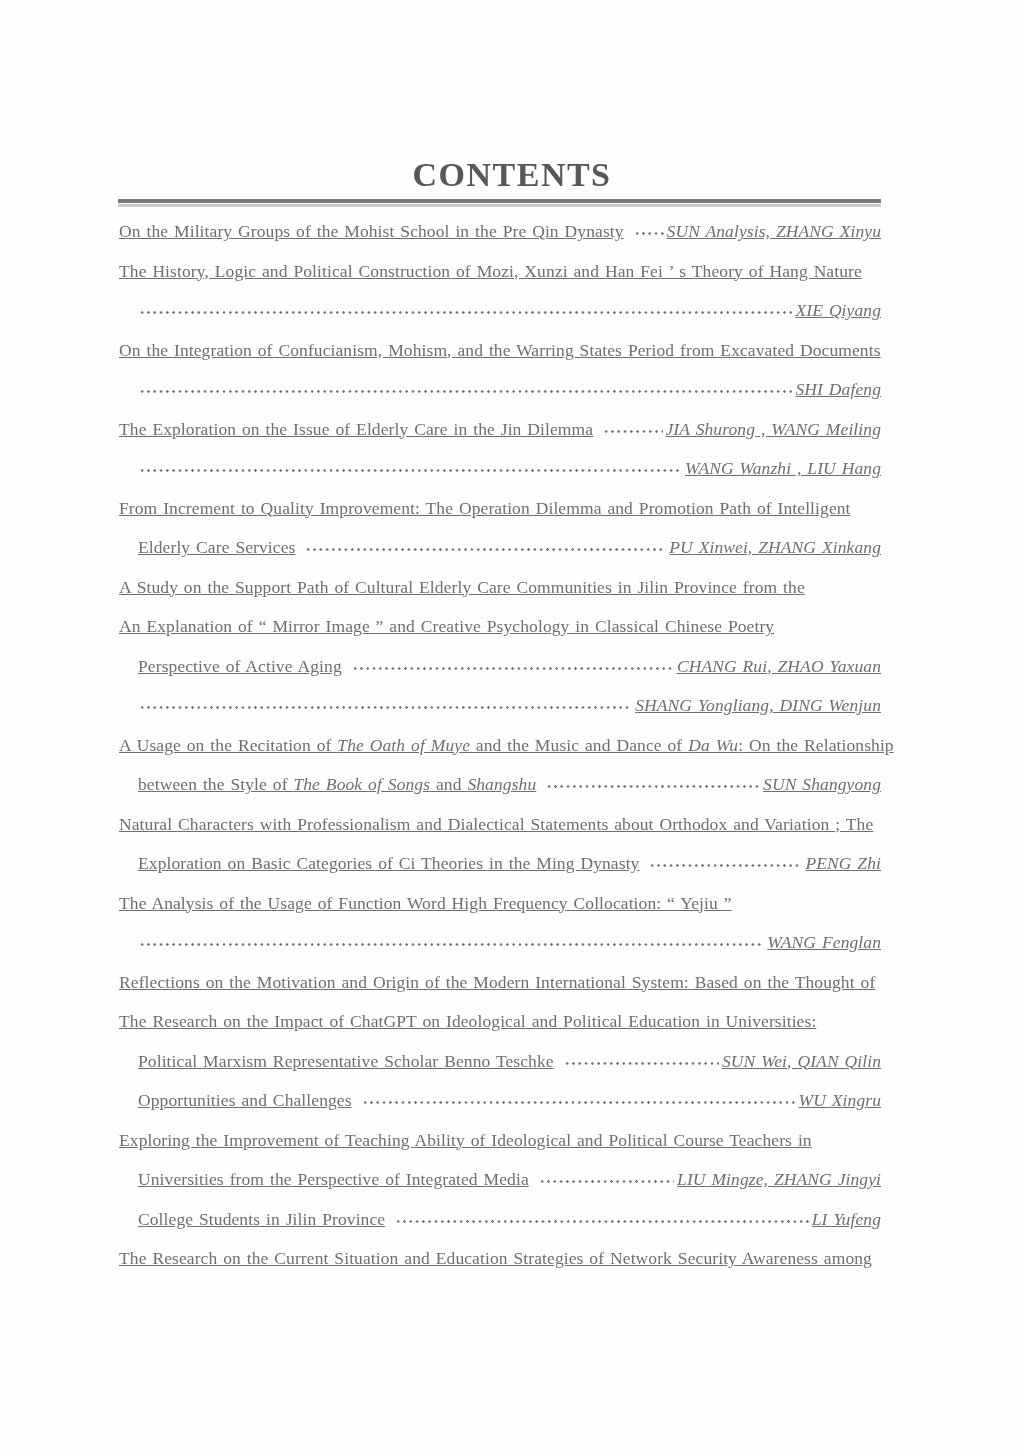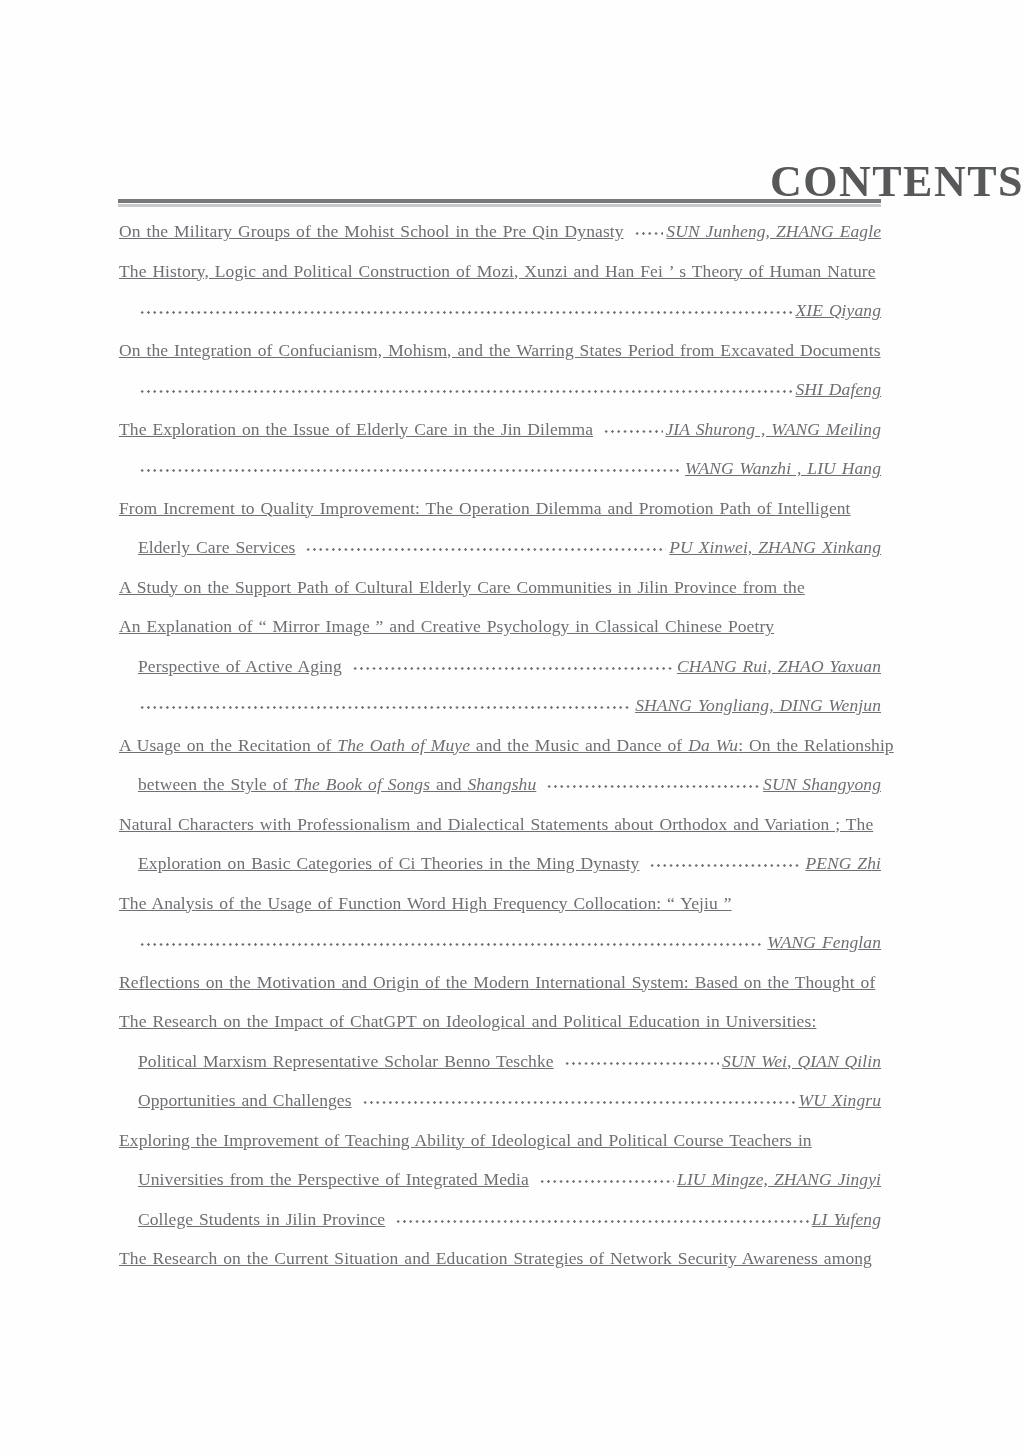--- a/index.html
+++ b/index.html
@@ -10,22 +10,22 @@
     background:#fefefe;
     overflow:hidden;
     font-family:"Liberation Serif","DejaVu Serif",serif;
     --text:#6d6f72;
     --title:#56585a;
     --rule-dark:#77787a;
     --rule-light:#c9cacc;
   }
   .title{
     position:absolute;top:156px;left:0;width:100%;
-    text-align:right;
-    font-size:44px;font-weight:bold;letter-spacing:1.5px;
+    text-align:center;
+    font-size:34px;font-weight:bold;letter-spacing:1.5px;
     color:var(--title);
   }
   .rule{position:absolute;left:118px;top:199px;width:763px;}
   .rule .dark{height:3.5px;background:var(--rule-dark);}
   .rule .light{height:2.5px;background:var(--rule-light);margin-top:1.5px;}
   .toc{
     position:absolute;left:119px;top:221px;width:762px;
     font-size:17.5px;color:var(--text);
     word-spacing:1.4px;letter-spacing:0.1px;
   }
@@ -52,24 +52,24 @@
 <div class="page" style="--text: #6d6f72; --title: #56585a; --rule-dark: #77787a; --rule-light: #c9cacc;">
   <div class="title">CONTENTS</div>
   <div class="rule">
     <div class="dark"></div>
     <div class="light"></div>
   </div>
   <div class="toc">
       <div class="line">
     <span class="txt"><span>On the Military Groups of the Mohist School in the Pre Qin Dynasty</span></span>
     <span class="dots"></span>
-    <span class="authors">SUN Junheng, ZHANG Eagle</span>
+    <span class="authors">SUN Analysis, ZHANG Xinyu</span>
   </div>
       <div class="line">
-    <span class="txt"><span>The History, Logic and Political Construction of Mozi, Xunzi and Han Fei ’ s Theory of Human Nature</span></span>
+    <span class="txt"><span>The History, Logic and Political Construction of Mozi, Xunzi and Han Fei ’ s Theory of Hang Nature</span></span>
 
   </div>
       <div class="line indent">
 
     <span class="dots" style="margin-left: 0px;"></span>
     <span class="authors">XIE Qiyang</span>
   </div>
       <div class="line">
     <span class="txt"><span>On the Integration of Confucianism, Mohism, and the Warring States Period from Excavated Documents</span></span>
 

